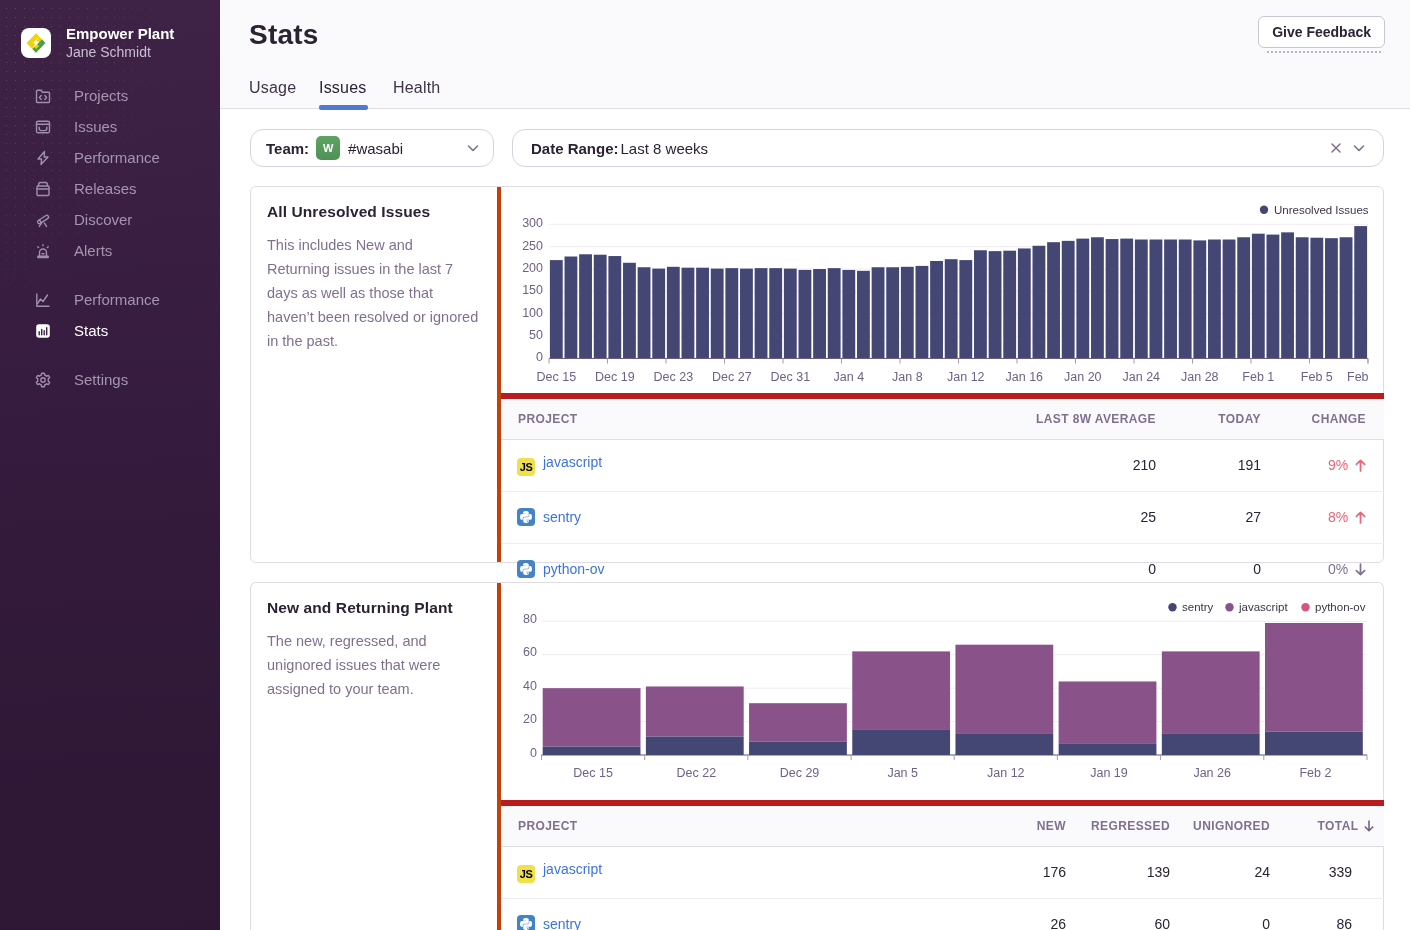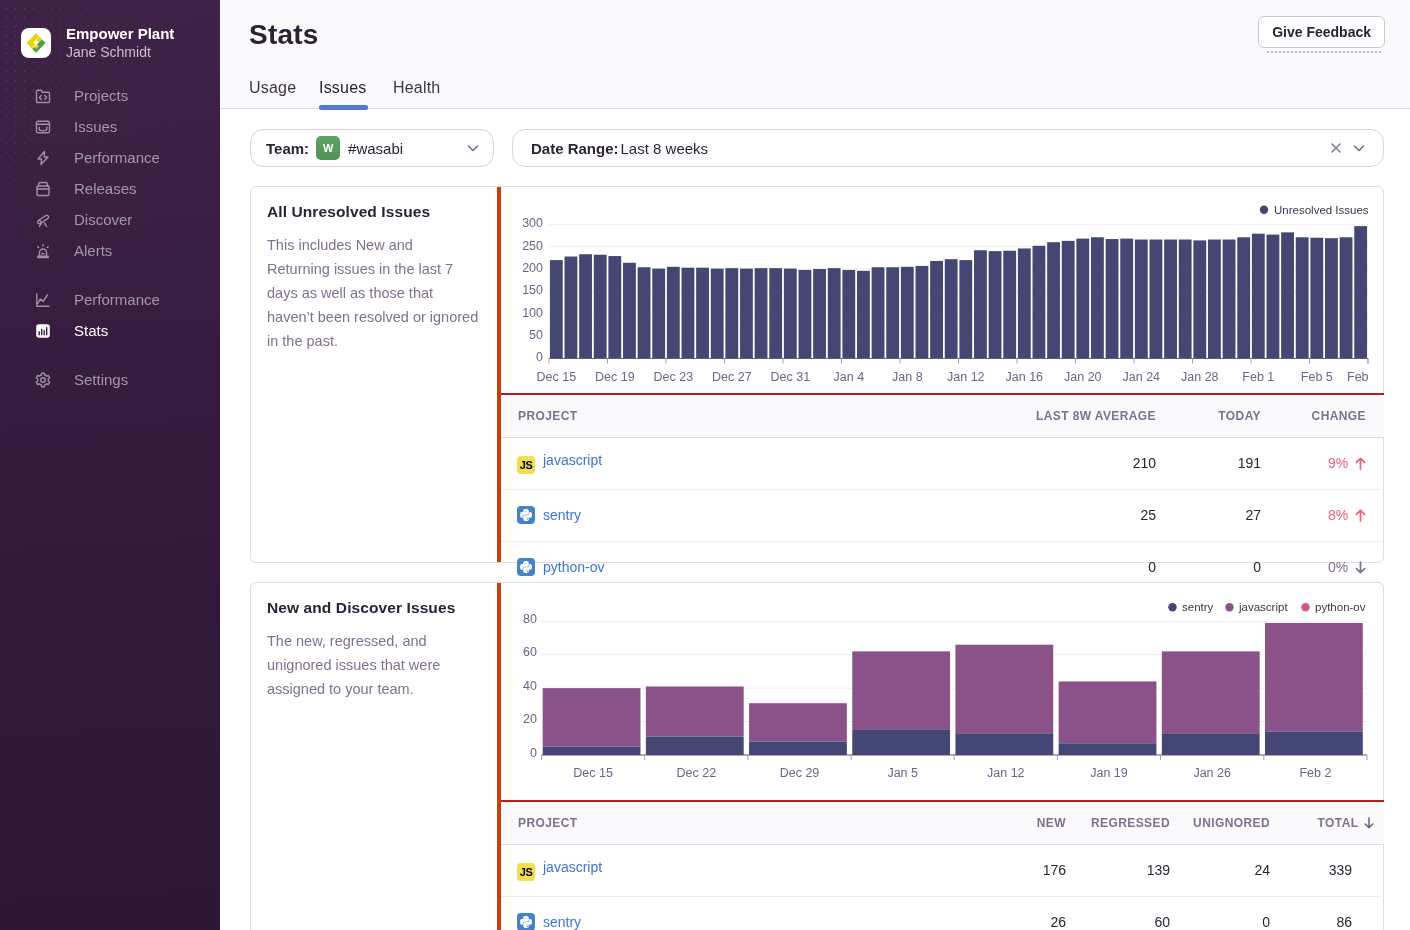--- a/index.html
+++ b/index.html
@@ -66,21 +66,21 @@
   border-right:4px solid #c2410c; padding:16px 18px 0 16px; }
 .desc h2 { font-size:15.5px; font-weight:700; color:#2b2233; letter-spacing:0.1px; }
 .desc p { margin-top:12px; font-size:14.5px; line-height:24px; color:#80708f; }
 .chartwrap { position:absolute; left:251px; top:0; }
 
 
 .ptable { position:absolute; left:250px; width:883px; border-collapse:collapse;
   font-size:14px; }
 .t1 { top:206px; }
 .t2 { top:217px; }
-.ptable th { white-space:nowrap; background:#faf9fb; border-top:2px solid #b91c1c;
+.ptable th { white-space:nowrap; background:#faf9fb; border-top:6px solid #b91c1c;
   border-bottom:1px solid #e0dce5; font-size:12px; color:#80708f;
   letter-spacing:0.4px; text-align:right; padding:0 16px 0 0; height:43px;
   font-weight:700; }
 .ptable th.l { text-align:left; padding:0 0 0 17px; }
 .ptable th.chg { padding-right:18px; }
 .ptable th.tot { padding-right:10px; }
 .ptable td { text-align:right; padding:0 16px 0 0; height:52px;
   border-bottom:1px solid #f0ecf3; color:#2b2233; }
 .ptable td.l { text-align:left; padding:0 0 0 16px; }
 .ptable td.chg { padding-right:18px; }
@@ -397,21 +397,21 @@
               <td class="chg"><span class="nochg">0% <svg width="11" height="13" viewBox="0 0 11 13" style="vertical-align:-2px;margin-left:3px;">
                     <path d="M5.5 1v10.3M1.4 7.6l4.1 4.1 4.1-4.1" fill="none" stroke="currentColor" stroke-width="1.7" stroke-linecap="round" stroke-linejoin="round"></path>
                   </svg></span></td>
             </tr>
           </tbody>
         </table>
     </div>
 
     <div class="panel" id="panel2">
       <div class="desc">
-        <h2>New and Discover Issues</h2>
+        <h2>New and Returning Plant</h2>
         <p>The new, regressed, and unignored issues that were assigned to your team.</p>
       </div>
       <div class="chartwrap"><svg width="883" height="218" viewBox="0 0 883 218" font-family="Liberation Sans, sans-serif">
 <line x1="39.5" y1="172.0" x2="865.0" y2="172.0" stroke="#f0ecf3" stroke-width="1"></line>
 <text x="35" y="173.6" text-anchor="end" font-size="12.5" fill="#6f6287">0</text>
 <line x1="39.5" y1="138.6" x2="865.0" y2="138.6" stroke="#f0ecf3" stroke-width="1"></line>
 <text x="35" y="140.2" text-anchor="end" font-size="12.5" fill="#6f6287">20</text>
 <line x1="39.5" y1="105.2" x2="865.0" y2="105.2" stroke="#f0ecf3" stroke-width="1"></line>
 <text x="35" y="106.8" text-anchor="end" font-size="12.5" fill="#6f6287">40</text>
 <line x1="39.5" y1="71.7" x2="865.0" y2="71.7" stroke="#f0ecf3" stroke-width="1"></line>

